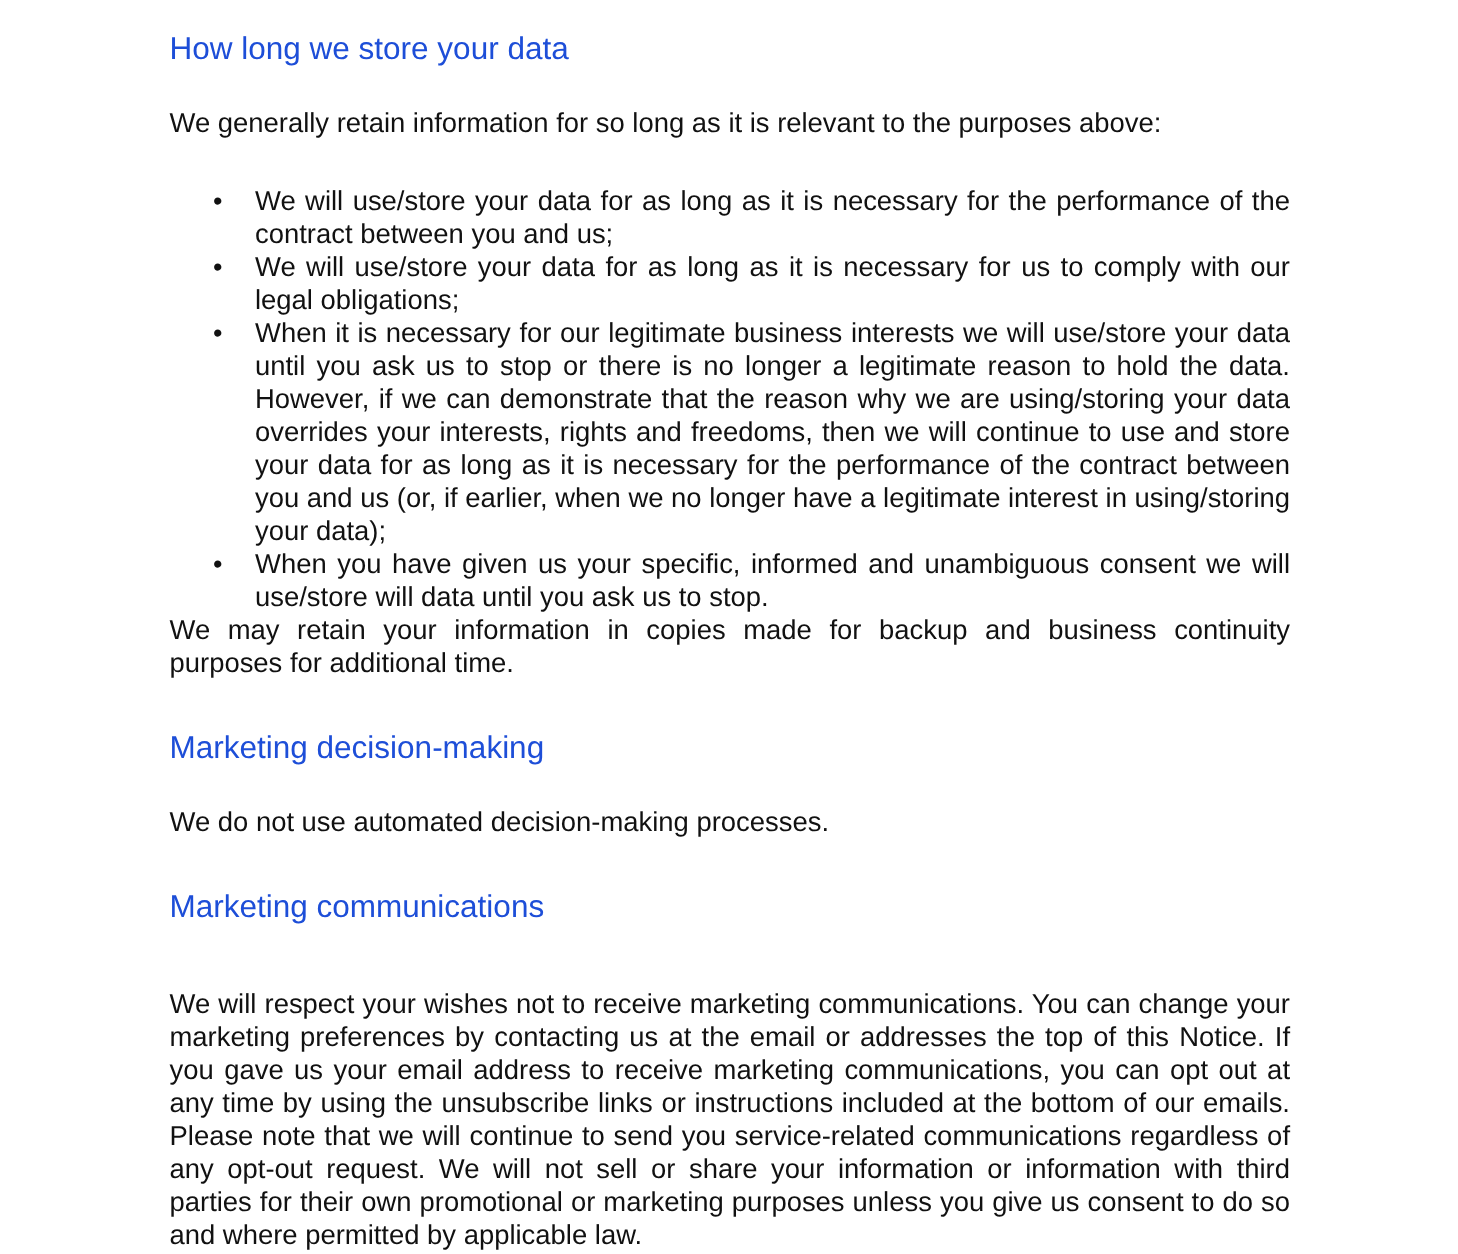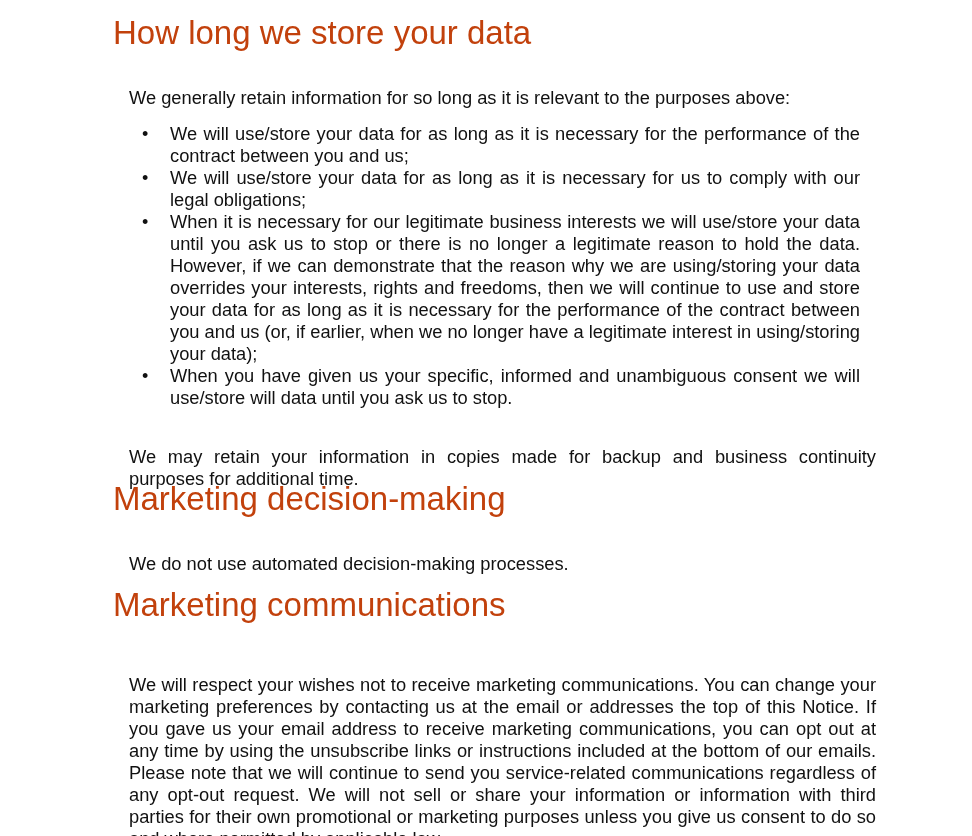--- a/index.html
+++ b/index.html
@@ -17,29 +17,29 @@
     }
     .page {
       position: absolute;
       left: 113px;
       top: 0;
       width: 747px;
     }
     h2 {
       font-family: "Liberation Sans", sans-serif;
       font-weight: normal;
-      color: #c2410c;
-      font-size: 33px;
+      color: #1d4ed8;
+      font-size: 21px;
       line-height: 32px;
       margin: 0;
     }
     p {
       font-size: 18.3px;
       line-height: 22px;
-      margin: 16px;
+      margin: 0;
       text-align: justify;
     }
     ul {
       list-style: none;
       margin: 0;
       padding: 0;
     }
     li {
       position: relative;
       padding-left: 57px;
@@ -50,21 +50,21 @@
     .bullet {
       position: absolute;
       left: 29px;
       top: 0;
       font-size: 18px;
       line-height: 22px;
     }
     #h1 { position: absolute; top: 17px; }
     #p1 { position: absolute; top: 71px; width: 747px; }
     #list1 { position: absolute; top: 123px; width: 747px; }
-    #p2 { position: absolute; top: 430px; width: 747px; }
+    #p2 { position: absolute; top: 409px; width: 747px; }
     #h2 { position: absolute; top: 483px; }
     #p3 { position: absolute; top: 537px; width: 747px; }
     #h3 { position: absolute; top: 589px; text-align: right; }
     #p4 { position: absolute; top: 658px; width: 747px; }
   </style>
 </head>
 <body>
 
 <div class="page">
 

